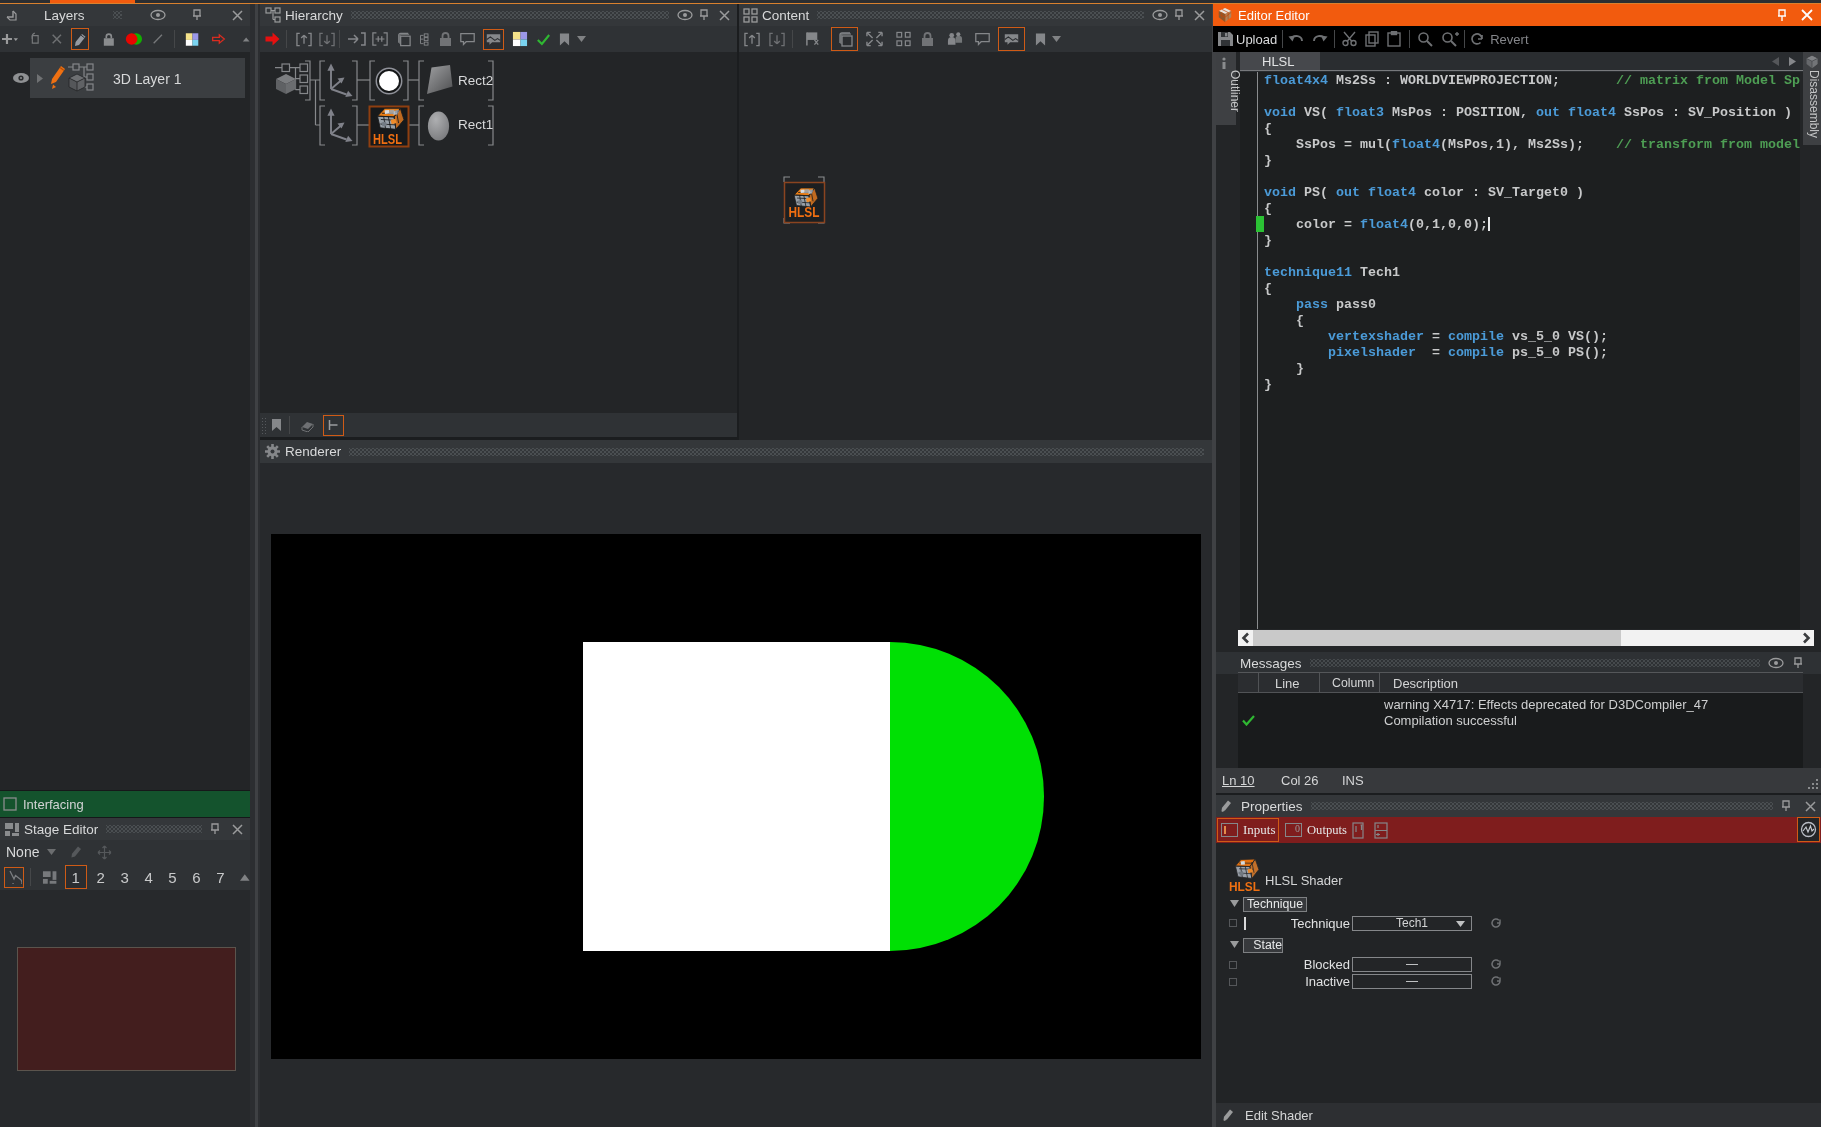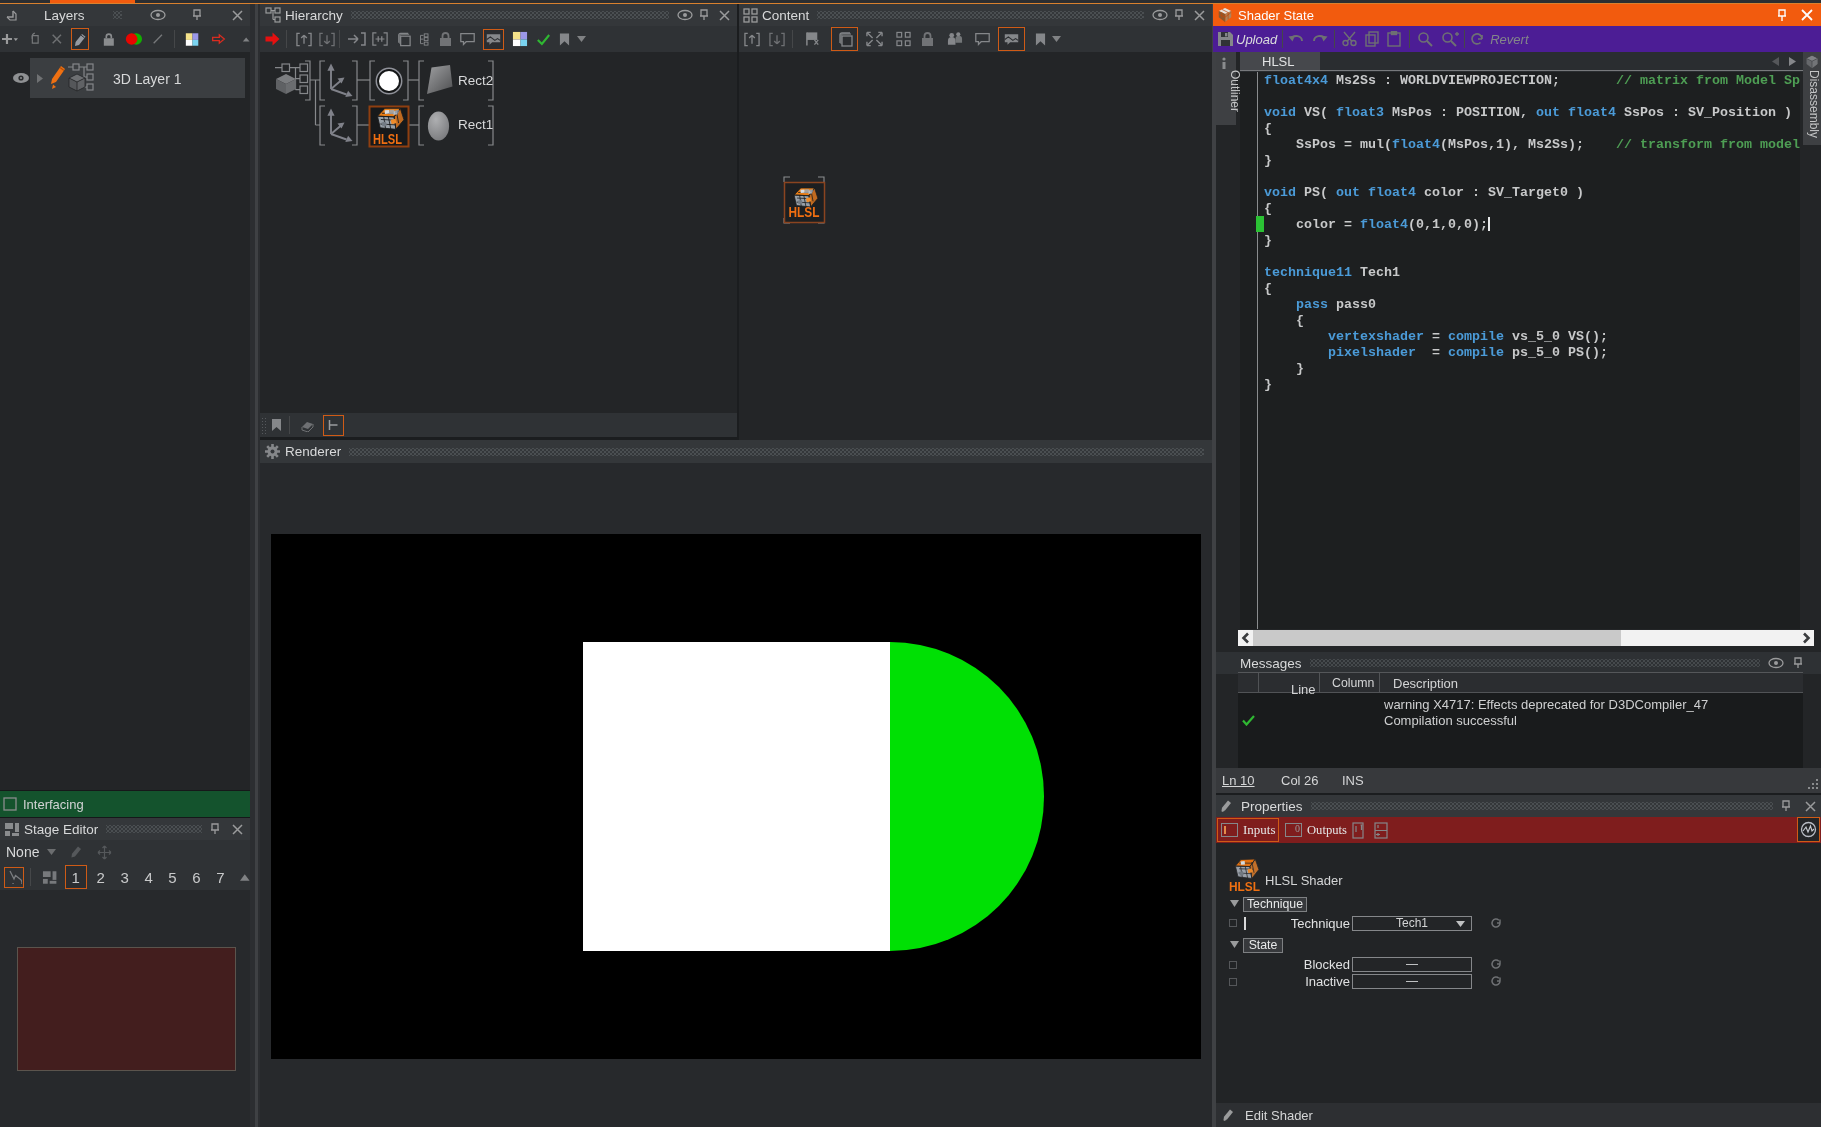--- a/index.html
+++ b/index.html
@@ -517,31 +517,31 @@
 <div class="abs" style="left:1212px;top:4px;width:4px;height:1123px;background:#3f4144;"></div>
 <div class="abs" style="left:1216px;top:4px;width:605px;height:1123px;background:#232527;"></div>
 
 <div class="abs" style="left:1213px;top:4px;width:608px;height:22px;background:#f25b0e;display:flex;align-items:center;">
   <svg width="16" height="16" viewBox="0 0 18 18" style="margin-left:4px">
     <path d="M9 1 l7 3.5 L9 8 2 4.5 z" fill="#e8e4e0"></path>
     <path d="M2 4.5 L9 8 v9 L2 11.5 z" fill="#8a5a30"></path>
     <path d="M16 4.5 L9 8 v9 l7-5.5 z" fill="#b0835a"></path>
     <path d="M5.5 2.7 l7 3.5 M2 8 l7 3.5 7-5.5 M9 8 v9 M5.5 13 v-7 M12.5 14 v-8" stroke="#c2490b" stroke-width="0.8" fill="none"></path>
   </svg>
-  <span style="margin-left:5px;font-size:13px;color:#fdfdfd;">Shader State</span>
+  <span style="margin-left:5px;font-size:13px;color:#fdfdfd;">Editor Editor</span>
   <div style="flex:1"></div>
   <svg width="10" height="13" viewBox="0 0 10 13" style="margin-right:14px">
       <path d="M2 1 h6 v6 h-6 z M1 7 h8 M5 7 v5" stroke="#fdfdfd" stroke-width="1.4" fill="none"></path>
     </svg>
   <svg width="12" height="12" viewBox="0 0 12 12" style="margin-right:8px">
       <path d="M1 1 L11 11 M11 1 L1 11" stroke="#fdfdfd" stroke-width="1.8"></path>
     </svg>
 </div>
 
-<div class="toolbar" style="left:1213px;top:26px;width:608px;background:#4c1d95;font-style:italic;">
+<div class="toolbar" style="left:1213px;top:26px;width:608px;background:#000000;">
   <svg width="17" height="16" viewBox="0 0 17 16" style="margin-left:4px">
       <path d="M1 1 h12 l3 3 v11 h-15 z" fill="#85878a"></path>
       <rect x="4" y="9" width="9" height="6" fill="#303336"></rect>
       <rect x="4" y="1" width="7" height="5" fill="#303336"></rect>
       <rect x="8" y="2" width="2.4" height="3.4" fill="#85878a"></rect>
     </svg>
   <span style="margin-left:2px;font-size:13px;color:#dadbdc;">Upload</span>
   <div class="sep"></div>
   <svg width="16" height="14" viewBox="0 0 16 14" style="margin-left:0px">
       <path d="M3.5 7 a5.5 5 0 0 1 10.5 2" fill="none" stroke="#6e7073" stroke-width="1.9"></path>
@@ -668,21 +668,21 @@
     </svg>
   <svg width="10" height="12" viewBox="0 0 10 12" style="margin-right:18px">
       <path d="M2 1 h6 v6 h-6 z M1 7 h8 M5 7 v4" stroke="#9a9b9c" stroke-width="1.3" fill="none"></path>
     </svg>
 </div>
 <div class="abs" style="left:1238px;top:672px;width:565px;height:96px;background:#191b1c;border-top:1px solid #55575a;">
   <div class="abs" style="left:0;top:0;width:565px;height:20px;background:#2b2d30;border-bottom:1px solid #515356;font-size:13px;color:#d4d5d6;">
     <div class="abs" style="left:20px;top:0;width:1px;height:20px;background:#515356;"></div>
     <div class="abs" style="left:81px;top:0;width:1px;height:20px;background:#515356;"></div>
     <div class="abs" style="left:141px;top:0;width:1px;height:20px;background:#515356;"></div>
-    <span class="abs" style="left:37px;top:9px;margin-left:16px;">Line</span>
+    <span class="abs" style="left:37px;top:3px;">Line</span>
     <span class="abs" style="left:94px;top:3px;font-size:12.3px;">Column</span>
     <span class="abs" style="left:155px;top:3px;">Description</span>
   </div>
   <div class="abs" style="left:146px;top:24px;font-size:13px;color:#cfd0d1;">warning X4717: Effects deprecated for D3DCompiler_47</div>
   <div class="abs" style="left:146px;top:40px;font-size:13px;color:#cfd0d1;">Compilation successful</div>
   <svg class="abs" style="left:4px;top:42px;" width="13" height="11" viewBox="0 0 13 11">
       <path d="M1 5.5 L4.5 9.5 L12 1" fill="none" stroke="#2fb832" stroke-width="2.2"></path>
     </svg>
 </div>
 
@@ -781,21 +781,21 @@
       <path d="M0 0 h9 L4.5 6 z" fill="#c0c1c2"></path>
     </svg>
 </div>
 <svg class="abs" style="left:1490px;top:917px;" width="12" height="12" viewBox="0 0 12 12">
     <path d="M10 6 a4 4 0 1 1 -1.2-2.8 M10 6 v-3.4 M10 6 h-3" fill="none" stroke="#6e7073" stroke-width="1.5"></path>
   </svg>
 
 <svg class="abs" style="left:1230px;top:941px;" width="9" height="7" viewBox="0 0 9 7">
     <path d="M0 0 h9 L4.5 7 z" fill="#9a9b9c"></path>
   </svg>
-<div class="abs" style="left:1243px;top:938px;width:40px;height:15px;background:#37393c;border:1px solid #7e8082;font-size:12.3px;color:#e8e9ea;text-align:center;line-height:13px;">State</div>
+<div class="abs" style="left:1243px;top:938px;width:40px;height:15px;background:#37393c;border:1px solid #7e8082;font-size:12.3px;color:#e8e9ea;text-align:right;line-height:13px;">State</div>
 <div class="abs" style="left:1229px;top:961px;width:8px;height:8px;border:1px solid #55575a;"></div>
 <div class="abs" style="left:1246px;top:957px;width:104px;height:15px;text-align:right;font-size:13px;color:#e0e1e2;">Blocked</div>
 <div class="abs" style="left:1352px;top:957px;width:120px;height:15px;border:1px solid #85878a;background:#232527;text-align:center;font-size:12px;color:#d4d5d6;line-height:13px;">—</div>
 <svg class="abs" style="left:1490px;top:958px;" width="12" height="12" viewBox="0 0 12 12">
     <path d="M10 6 a4 4 0 1 1 -1.2-2.8 M10 6 v-3.4 M10 6 h-3" fill="none" stroke="#6e7073" stroke-width="1.5"></path>
   </svg>
 <div class="abs" style="left:1229px;top:978px;width:8px;height:8px;border:1px solid #55575a;"></div>
 <div class="abs" style="left:1246px;top:974px;width:104px;height:15px;text-align:right;font-size:13px;color:#e0e1e2;">Inactive</div>
 <div class="abs" style="left:1352px;top:974px;width:120px;height:15px;border:1px solid #85878a;background:#232527;text-align:center;font-size:12px;color:#d4d5d6;line-height:13px;">—</div>
 <svg class="abs" style="left:1490px;top:975px;" width="12" height="12" viewBox="0 0 12 12">

